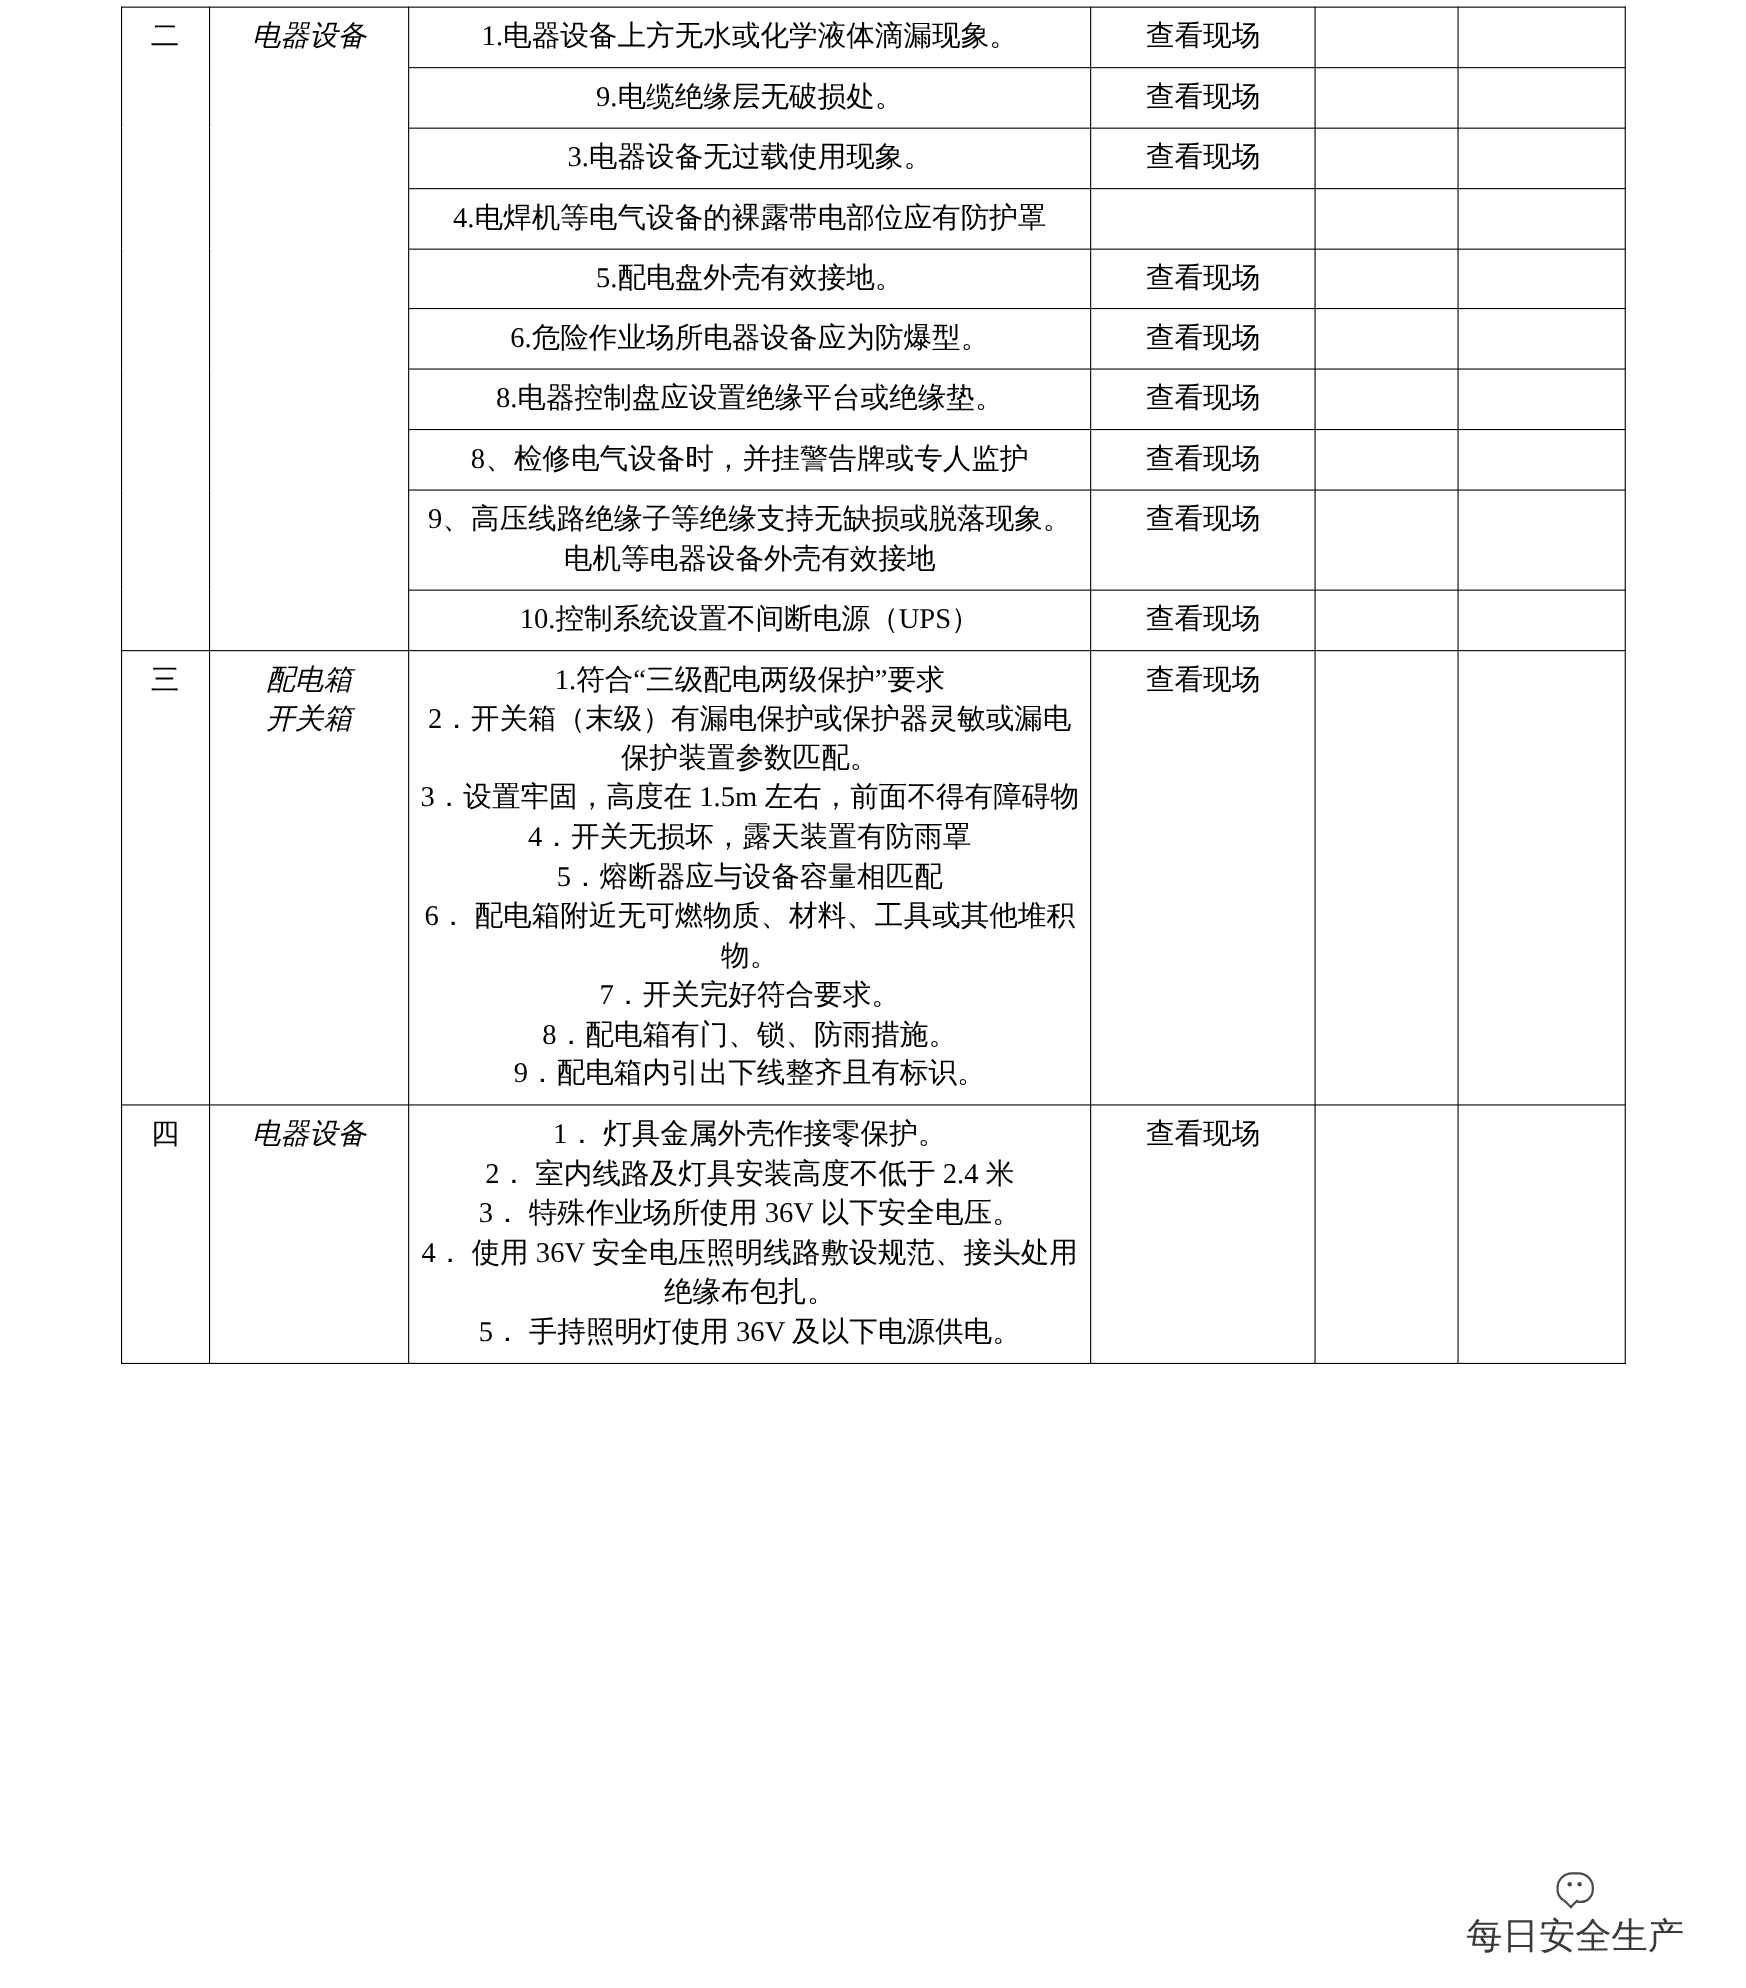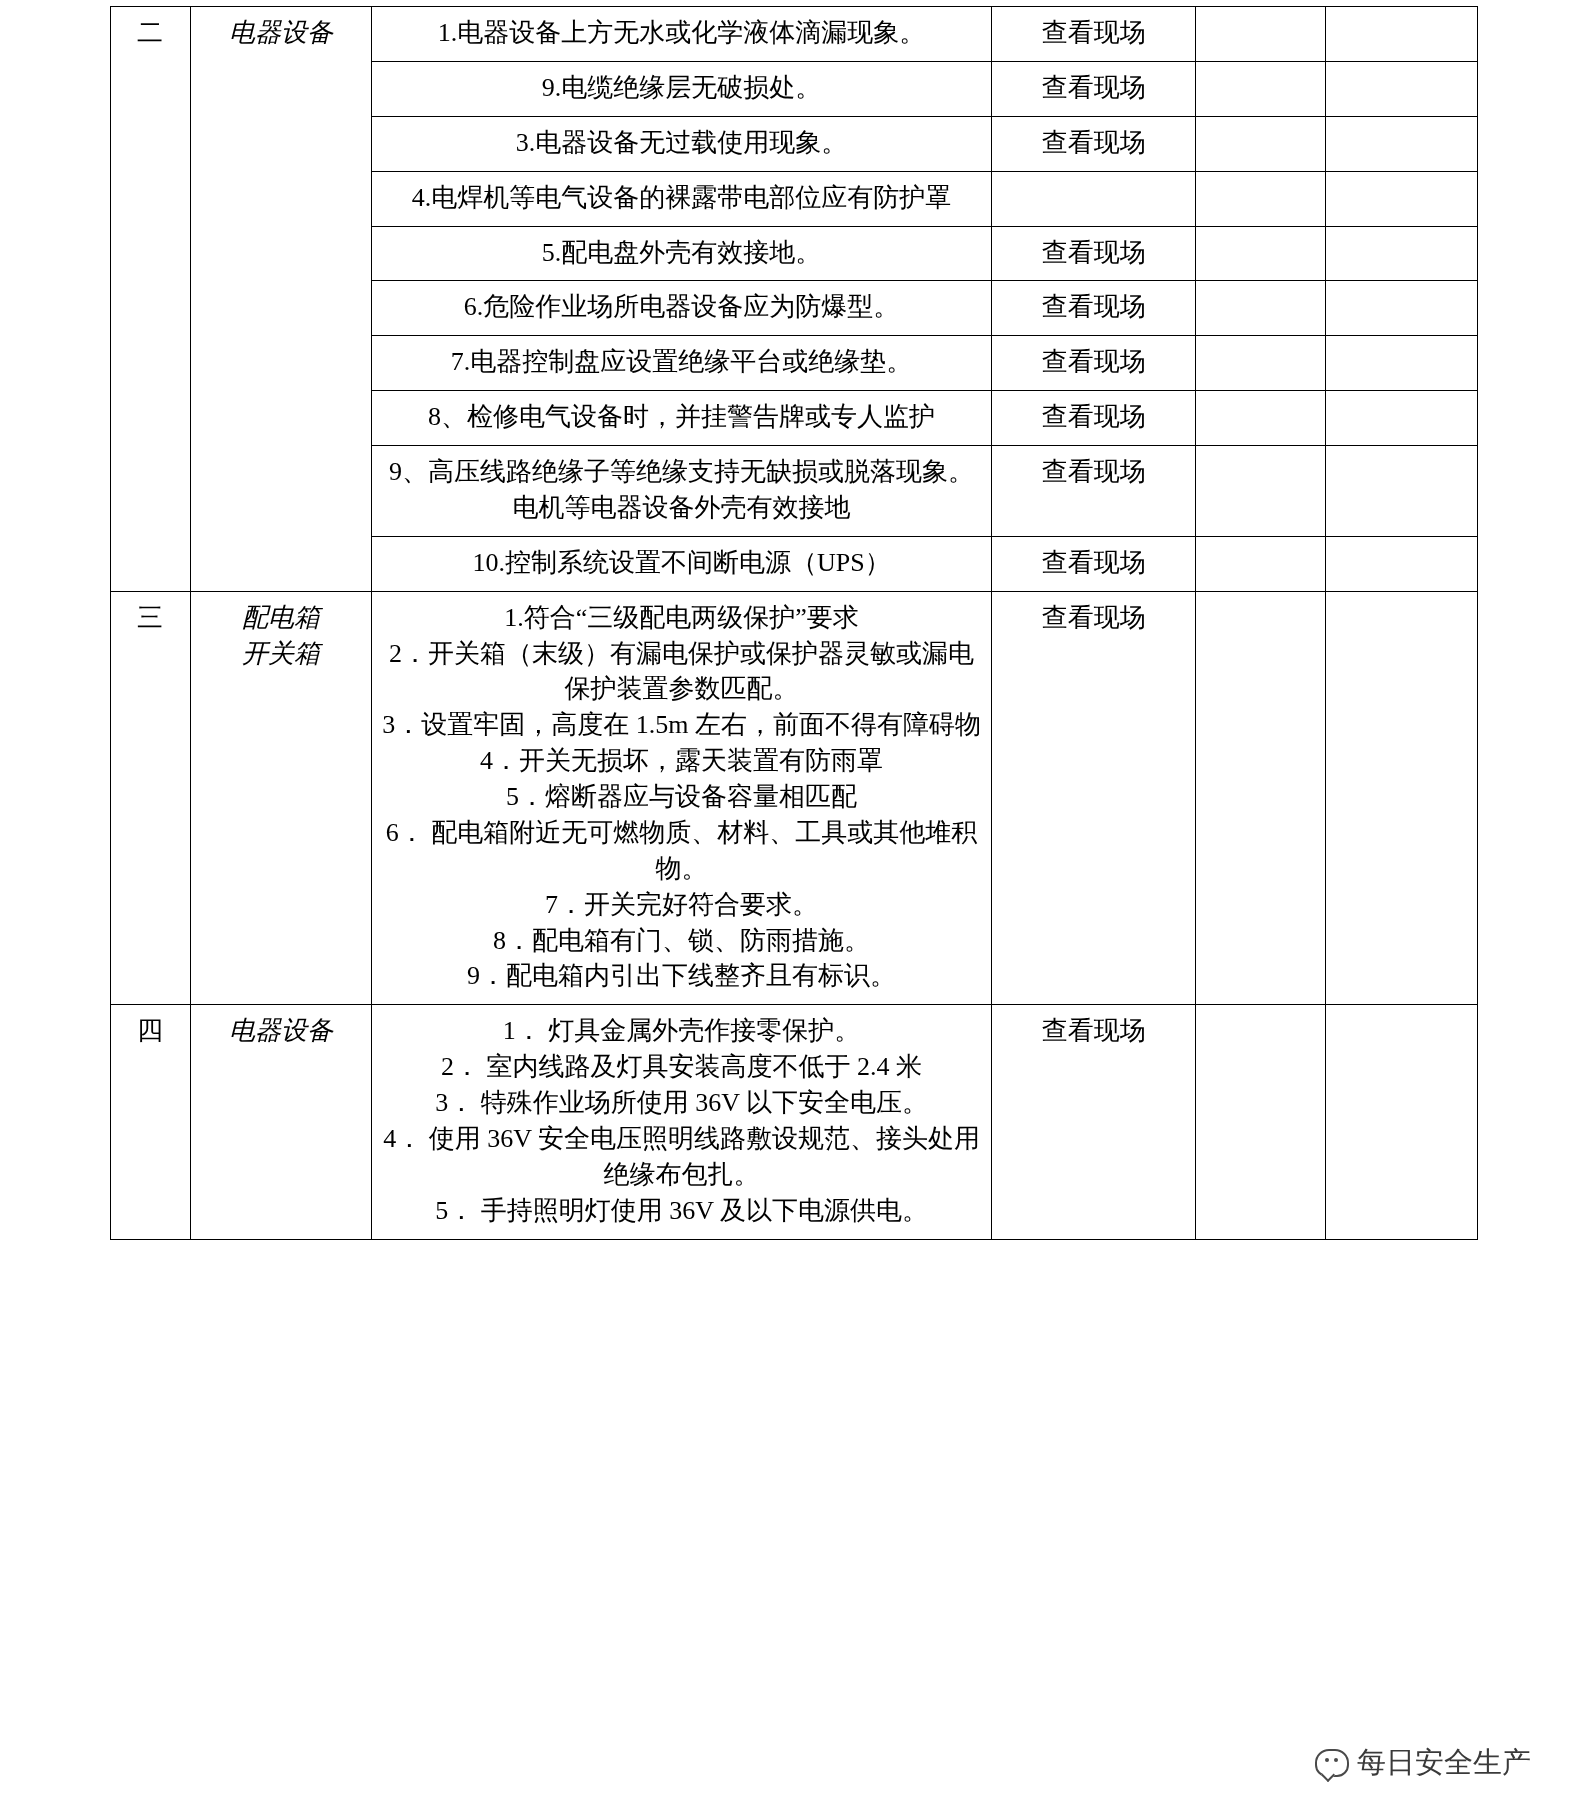--- a/index.html
+++ b/index.html
@@ -71,22 +71,23 @@
     white-space: pre-line;
   }
   .watermark {
     position: absolute;
     right: 56px;
     bottom: 24px;
     display: flex;
     align-items: center;
     gap: 8px;
     color: #3a3a3a;
-    font-size: 29px;
+    font-size: 33px;
     font-family: "Liberation Serif", serif;
+    flex-direction: column;
   }
   .wechat-badge {
     width: 34px;
     height: 28px;
     border-radius: 14px 14px 12px 12px;
     border: 2px solid #4a4a4a;
     position: relative;
     box-sizing: border-box;
   }
   .wechat-badge::before,
@@ -161,21 +162,21 @@
         <td class="blank"></td>
         <td class="blank"></td>
       </tr>
       <tr>
         <td class="content">6.危险作业场所电器设备应为防爆型。</td>
         <td class="method">查看现场</td>
         <td class="blank"></td>
         <td class="blank"></td>
       </tr>
       <tr>
-        <td class="content">7.电器控制盘应设置绝缘平台或绝缘垫。</td>
+        <td class="content">8.电器控制盘应设置绝缘平台或绝缘垫。</td>
         <td class="method">查看现场</td>
         <td class="blank"></td>
         <td class="blank"></td>
       </tr>
       <tr>
         <td class="content">8、检修电气设备时，并挂警告牌或专人监护</td>
         <td class="method">查看现场</td>
         <td class="blank"></td>
         <td class="blank"></td>
       </tr>

